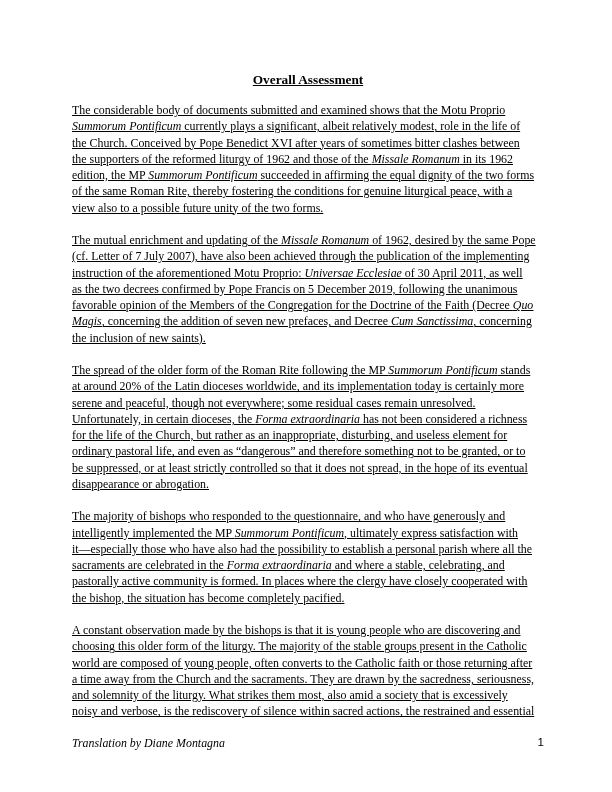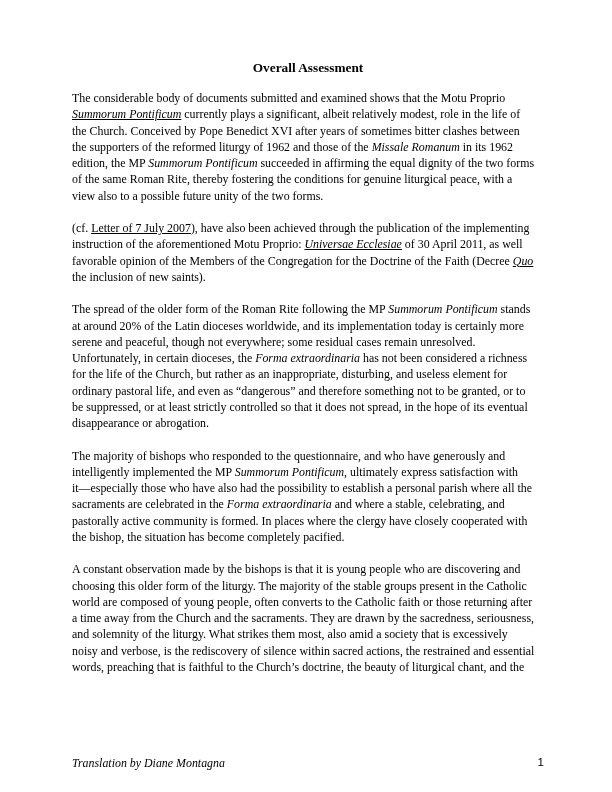--- a/index.html
+++ b/index.html
@@ -1,30 +1,30 @@
 <!DOCTYPE html>
 <html><head>
 <meta charset="utf-8">
 <style>
   html, body { margin: 0; padding: 0; background: #ffffff; }
   body { width: 612px; height: 792px; position: relative; overflow: hidden; }
   .page {
-    position: absolute; left: 72px; top: 56px; width: 472px;
+    position: absolute; left: 72px; top: 68px; width: 472px;
     font-family: "Liberation Serif", "DejaVu Serif", serif;
-    font-size: 11.9px; line-height: 16.25px; color: #000;
+    font-size: 11.9px; line-height: 16.25px; color: #000; text-decoration: underline;
   }
   .title {
     text-align: center; font-weight: bold; font-size: 13.3px;
     line-height: 16px; margin: 0 0 14px 0; padding-top: 4px;
   }
   p { margin: 0 0 16.3px 0; white-space: normal; }
   .line { display: block; white-space: nowrap; }
   .u { text-decoration: underline; text-underline-offset: 1px; text-decoration-thickness: 0.8px; }
   .footer {
-    position: absolute; left: 72px; top: 756px; width: 472px;
+    position: absolute; left: 72px; top: 736px; width: 472px;
     font-family: "Liberation Serif", "DejaVu Serif", serif; font-size: 11.9px;
   }
   .footer .credit { font-style: italic; }
   .footer .pagenum {
     position: absolute; right: 0; top: 0;
     font-family: "Liberation Sans", "DejaVu Sans", sans-serif; font-size: 11.5px;
   }
 </style>
 </head>
 <body>
@@ -35,23 +35,26 @@
       <p>
         <span class="line"><span>The considerable body of documents submitted and examined shows that the Motu Proprio</span></span>
         <span class="line"><span class="u" style="font-style: italic;">Summorum Pontificum</span><span> currently plays a significant, albeit relatively modest, role in the life of</span></span>
         <span class="line"><span>the Church. Conceived by Pope Benedict XVI after years of sometimes bitter clashes between</span></span>
         <span class="line"><span>the supporters of the reformed liturgy of 1962 and those of the </span><span style="font-style: italic;">Missale Romanum</span><span> in its 1962</span></span>
         <span class="line"><span>edition, the MP </span><span style="font-style: italic;">Summorum Pontificum</span><span> succeeded in affirming the equal dignity of the two forms</span></span>
         <span class="line"><span>of the same Roman Rite, thereby fostering the conditions for genuine liturgical peace, with a</span></span>
         <span class="line"><span>view also to a possible future unity of the two forms.</span></span>
       </p>
       <p>
+        <span class="line"><span>The mutual enrichment and updating of the </span><span style="font-style: italic;">Missale Romanum</span><span> of 1962, desired by the same Pope</span></span>
         <span class="line"><span>(cf. </span><span class="u">Letter of 7 July 2007</span><span>), have also been achieved through the publication of the implementing</span></span>
         <span class="line"><span>instruction of the aforementioned Motu Proprio: </span><span class="u" style="font-style: italic; margin-top: 20px;">Universae Ecclesiae</span><span> of 30 April 2011, as well</span></span>
+        <span class="line"><span>as the two decrees confirmed by Pope Francis on 5 December 2019, following the unanimous</span></span>
         <span class="line"><span>favorable opinion of the Members of the Congregation for the Doctrine of the Faith (Decree </span><span class="u" style="font-style: italic; text-align: center;">Quo</span></span>
+        <span class="line"><span class="u" style="font-style: italic;">Magis</span><span>, concerning the addition of seven new prefaces, and Decree </span><span class="u" style="font-style: italic;">Cum Sanctissima</span><span>, concerning</span></span>
         <span class="line"><span>the inclusion of new saints).</span></span>
       </p>
       <p>
         <span class="line"><span>The spread of the older form of the Roman Rite following the MP </span><span style="font-style: italic;">Summorum Pontificum</span><span> stands</span></span>
         <span class="line"><span>at around 20% of the Latin dioceses worldwide, and its implementation today is certainly more</span></span>
         <span class="line"><span>serene and peaceful, though not everywhere; some residual cases remain unresolved.</span></span>
         <span class="line"><span>Unfortunately, in certain dioceses, the </span><span style="font-style: italic;">Forma extraordinaria</span><span> has not been considered a richness</span></span>
         <span class="line"><span>for the life of the Church, but rather as an inappropriate, disturbing, and useless element for</span></span>
         <span class="line"><span>ordinary pastoral life, and even as “dangerous” and therefore something not to be granted, or to</span></span>
         <span class="line"><span>be suppressed, or at least strictly controlled so that it does not spread, in the hope of its eventual</span></span>
@@ -65,21 +68,20 @@
         <span class="line"><span>pastorally active community is formed. In places where the clergy have closely cooperated with</span></span>
         <span class="line"><span>the bishop, the situation has become completely pacified.</span></span>
       </p>
       <p>
         <span class="line"><span>A constant observation made by the bishops is that it is young people who are discovering and</span></span>
         <span class="line"><span>choosing this older form of the liturgy. The majority of the stable groups present in the Catholic</span></span>
         <span class="line"><span>world are composed of young people, often converts to the Catholic faith or those returning after</span></span>
         <span class="line"><span>a time away from the Church and the sacraments. They are drawn by the sacredness, seriousness,</span></span>
         <span class="line"><span>and solemnity of the liturgy. What strikes them most, also amid a society that is excessively</span></span>
         <span class="line"><span>noisy and verbose, is the rediscovery of silence within sacred actions, the restrained and essential</span></span>
-        <span class="line"><span>words, preaching that is faithful to the Church’s doctrine, the beauty of liturgical chant, and the</span></span>
       </p>
     </div>
 </div>
 
 <div class="footer">
   <span class="credit">Translation by Diane Montagna</span>
   <span class="pagenum">1</span>
 </div>
 
 </body></html>

